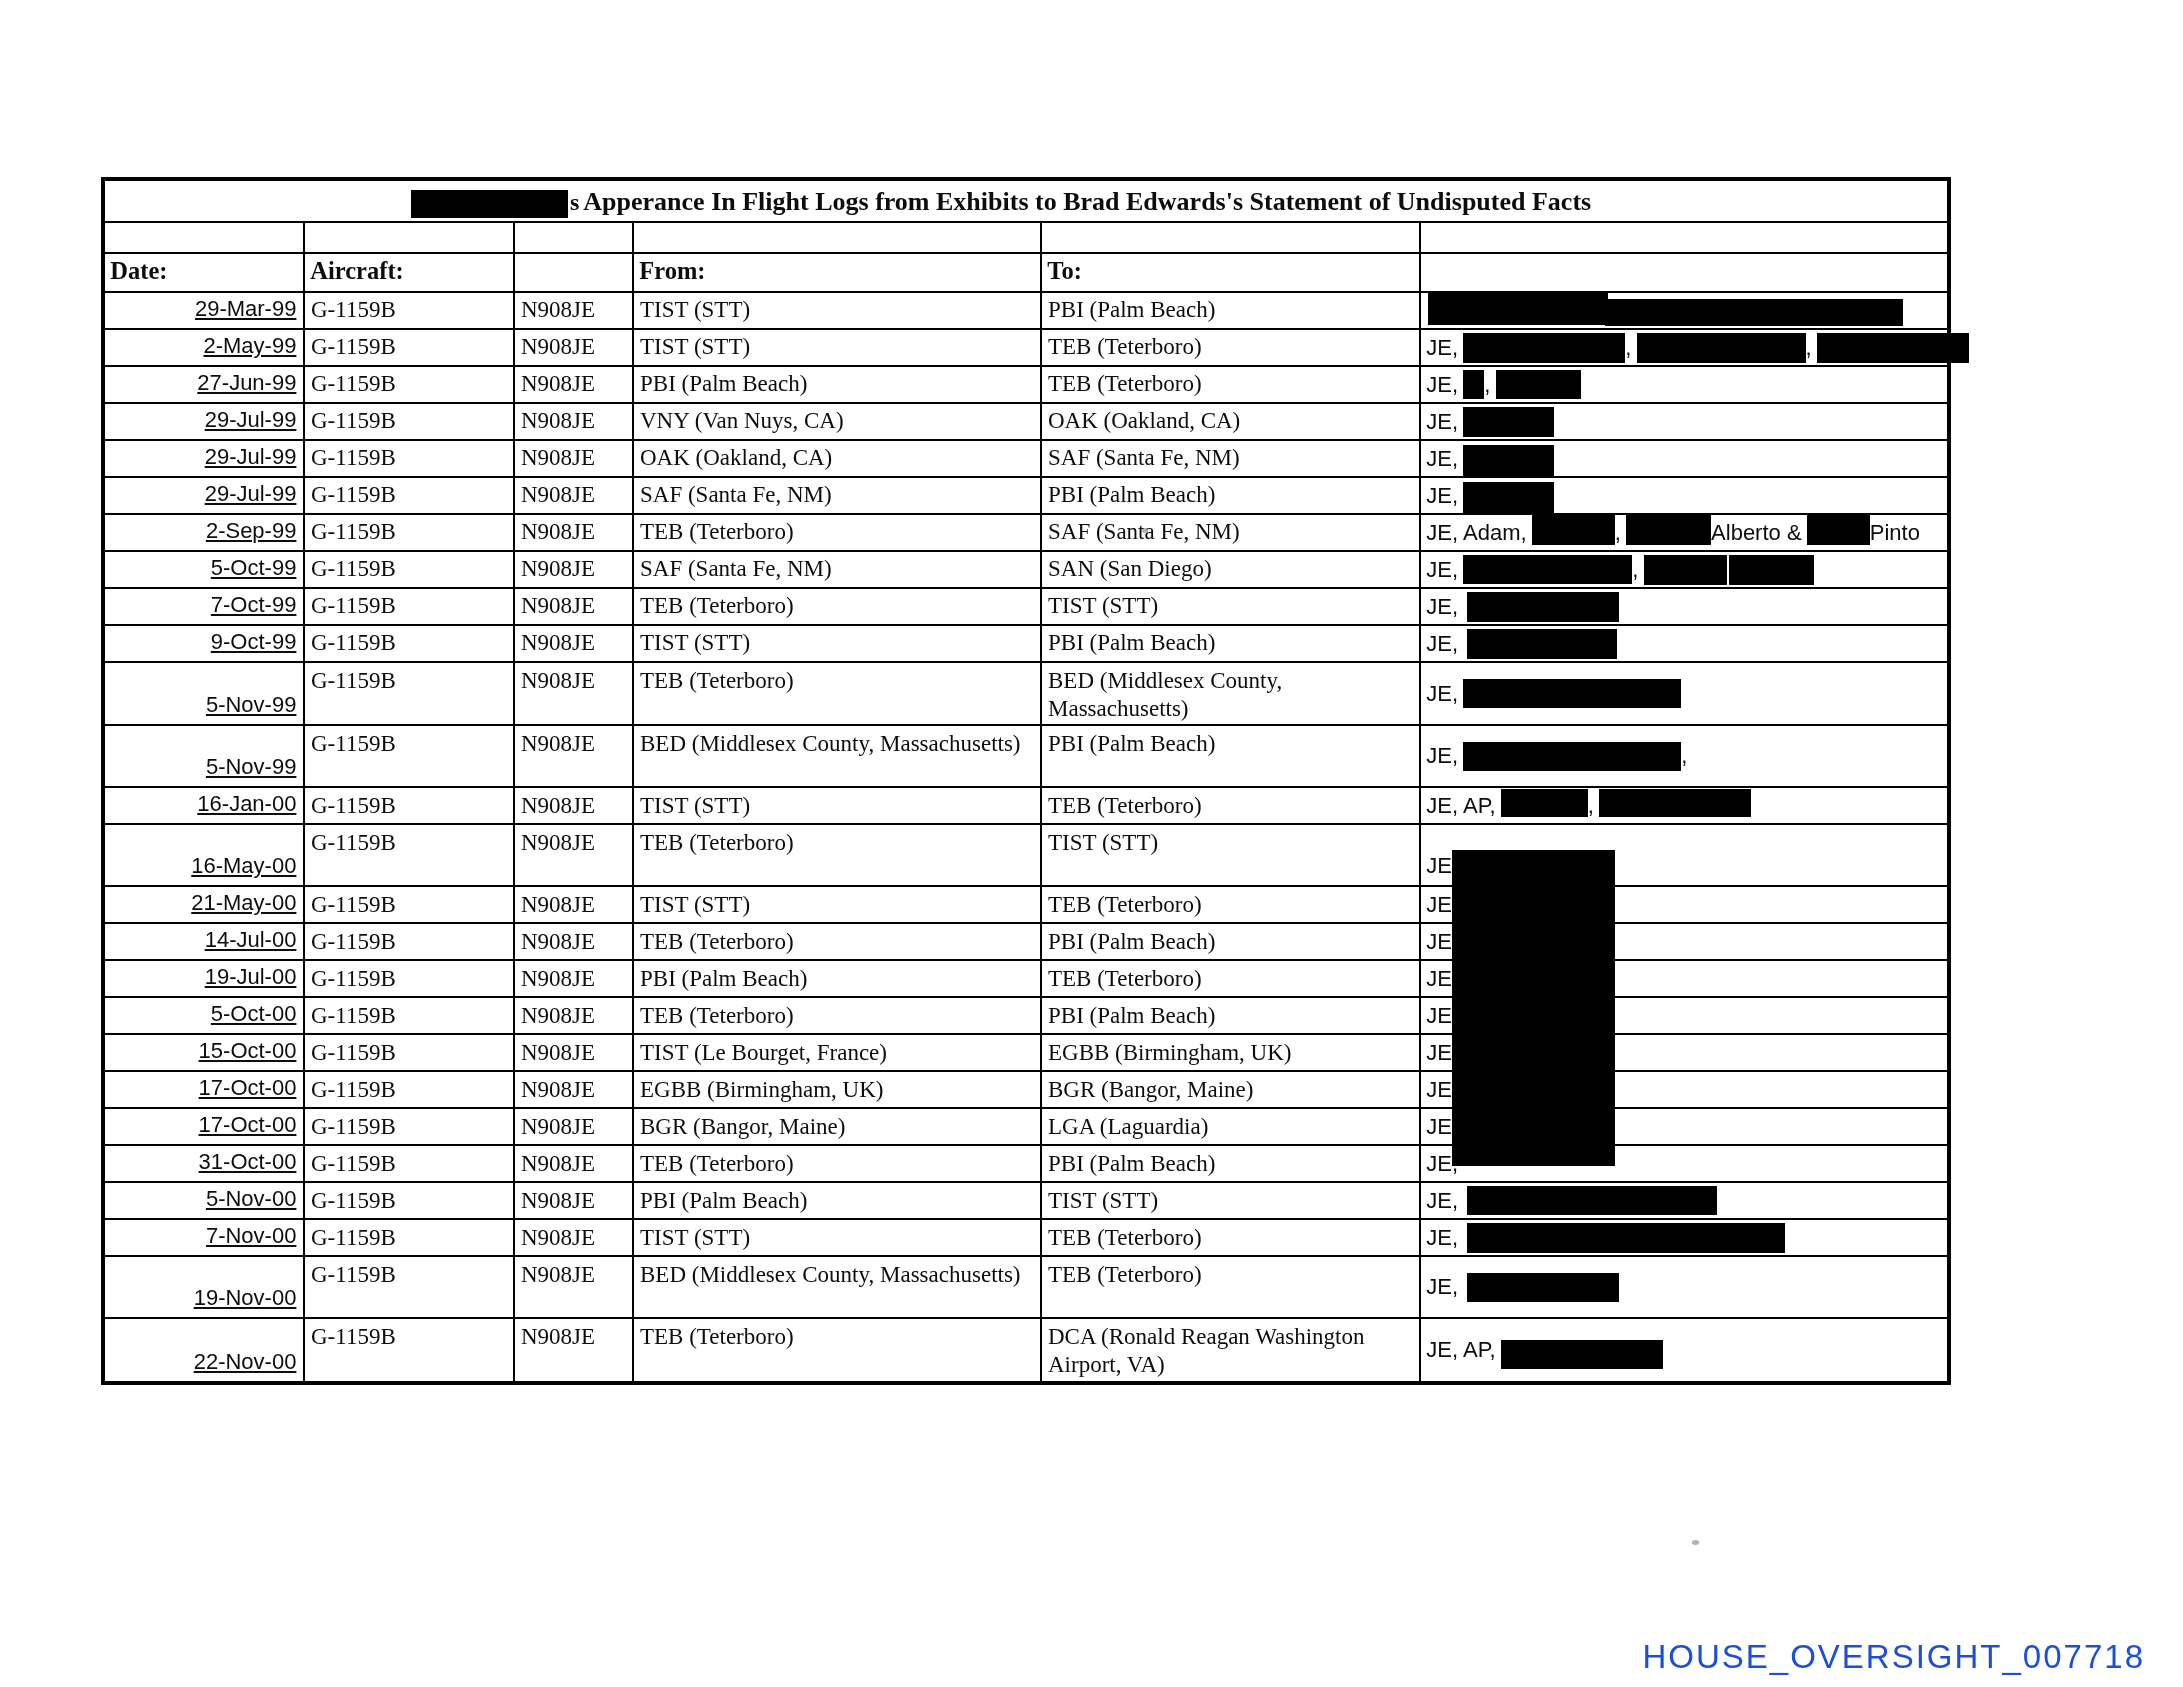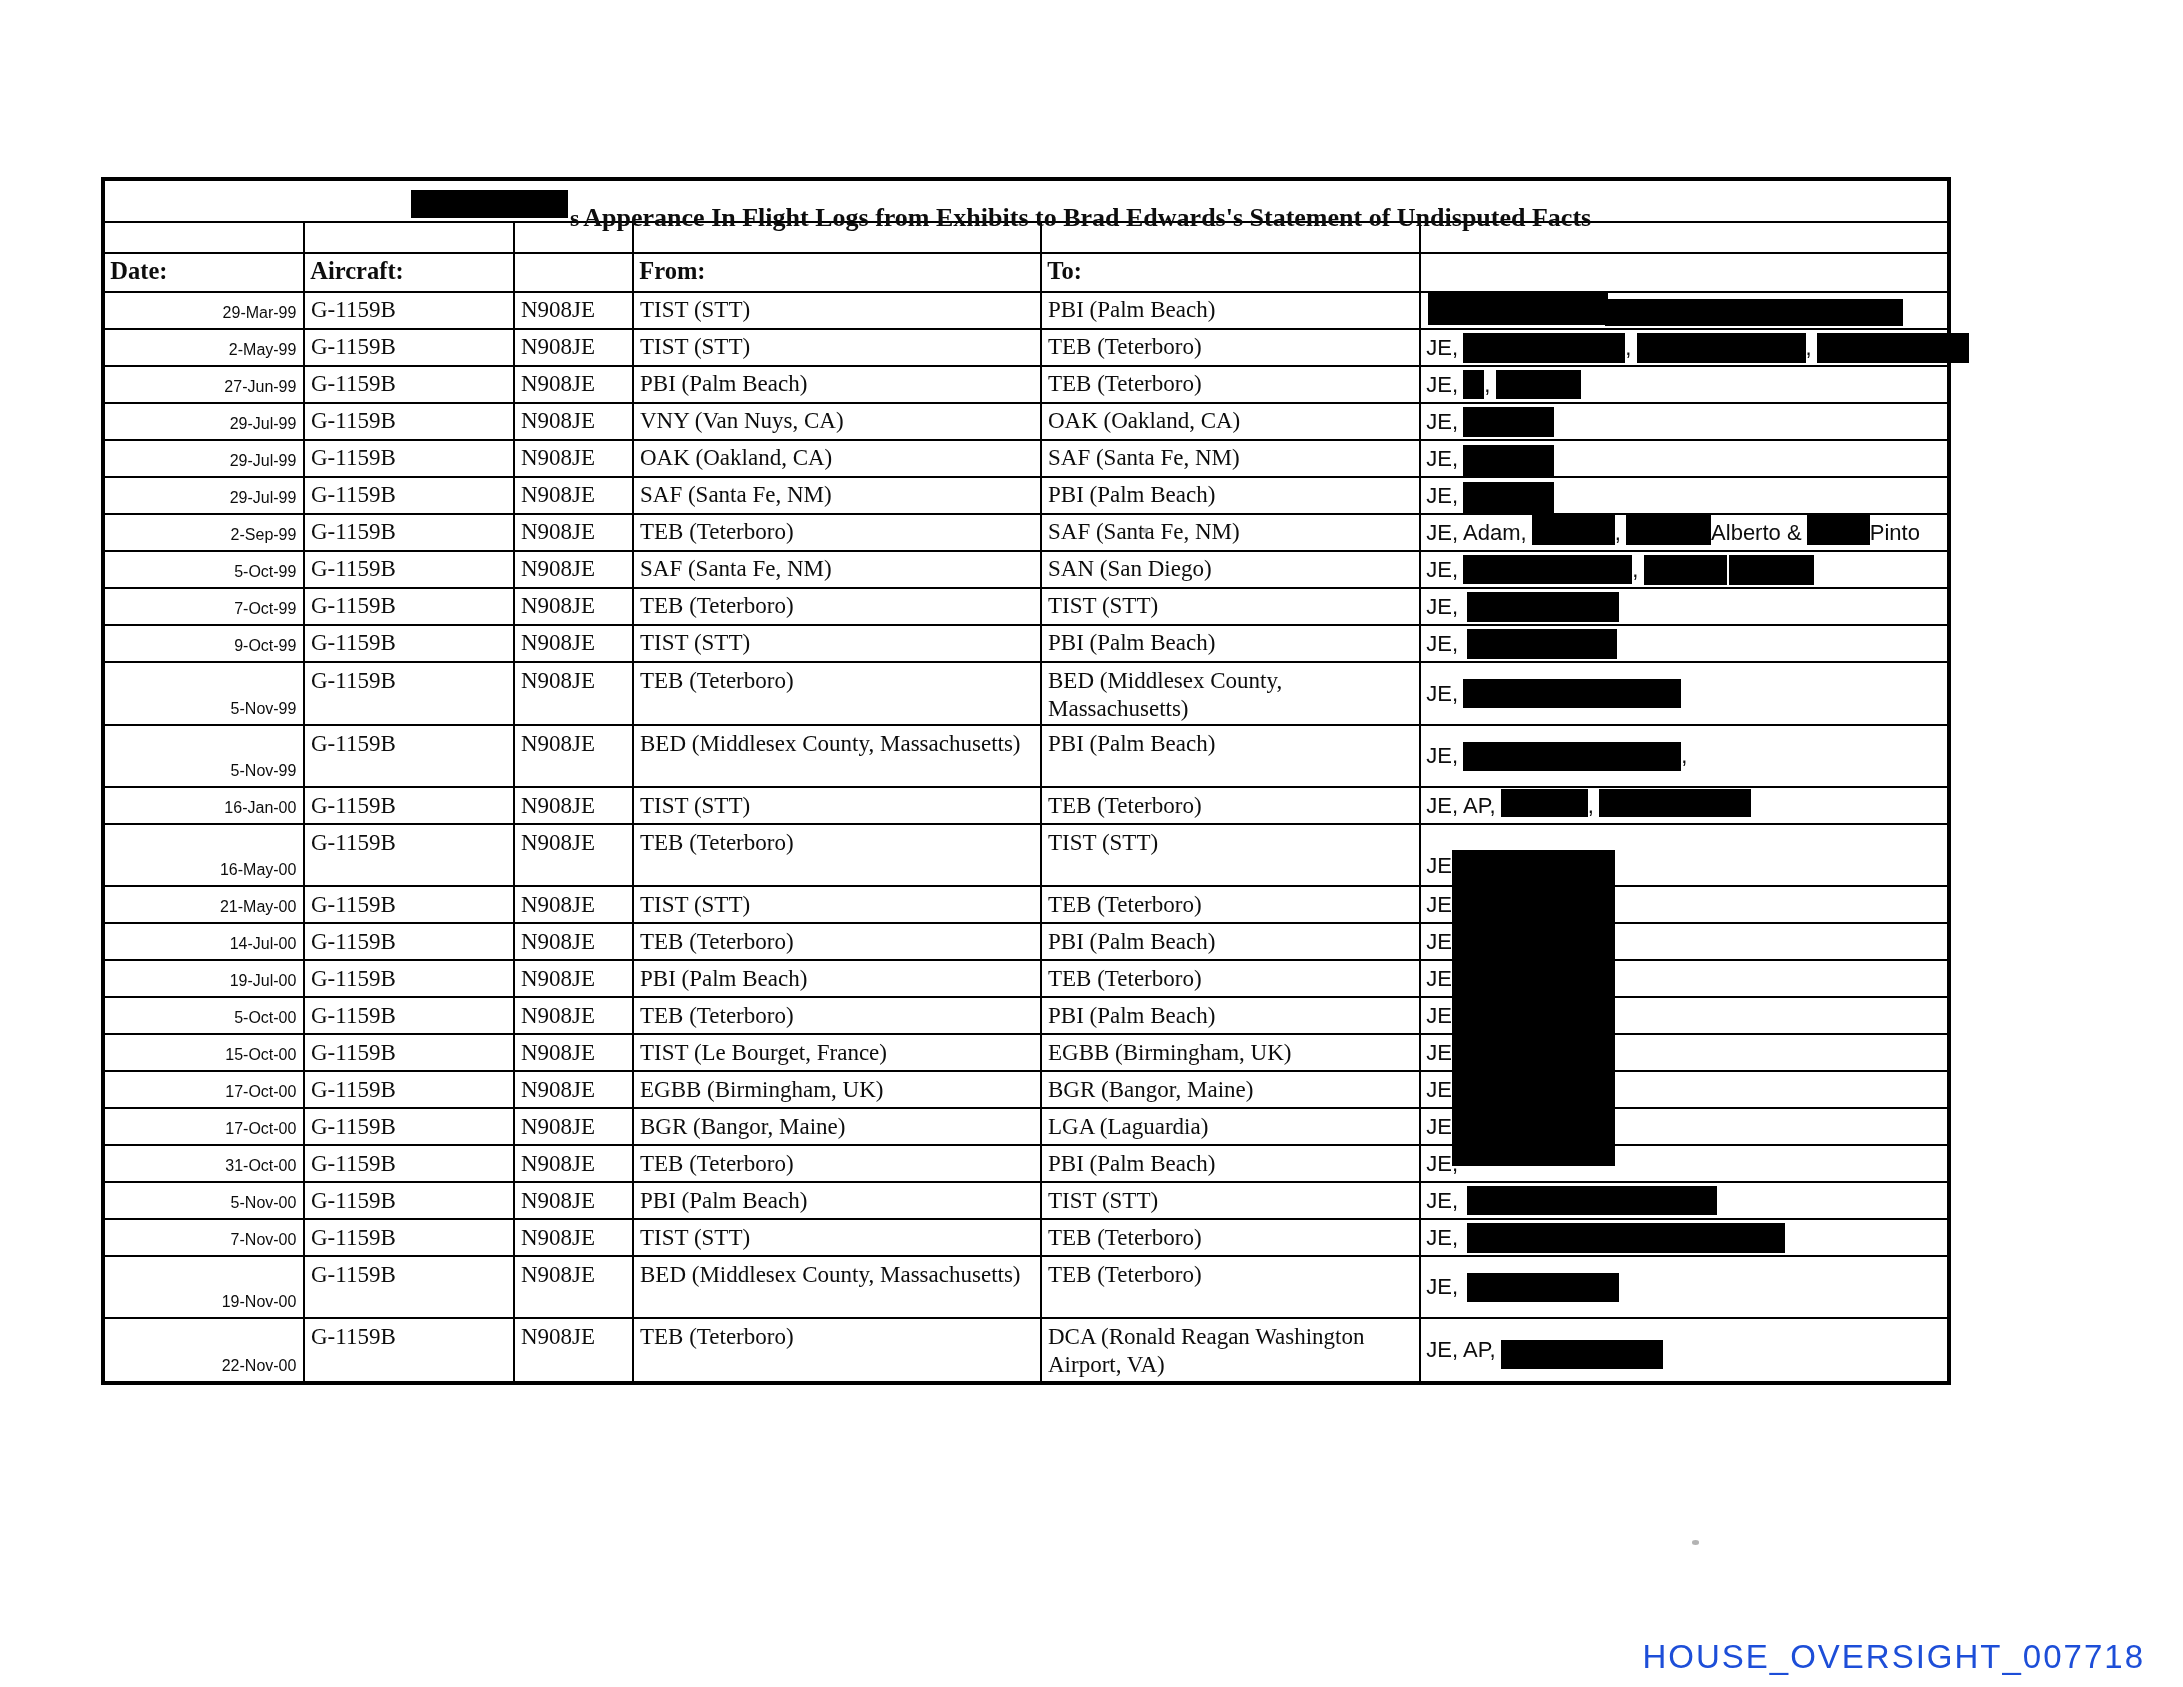--- a/index.html
+++ b/index.html
@@ -18,28 +18,28 @@
     overflow:visible;
   }
   tr.title-row{height:43px;}
   tr.spacer-row{height:31px;}
   tr.header-row{height:39px;}
   tr.data-row{height:37px;}
   tr.data-row.tall{height:62px;}
 
   td.title-cell{position:relative;white-space:nowrap;}
   .title-redact{position:absolute;left:306px;top:8.6px;width:157px;height:28px;background:#000;}
-  .title-text-wrap{position:absolute;left:465px;top:16px;height:43px;line-height:41px;
+  .title-text-wrap{position:absolute;left:465px;top:0;height:43px;line-height:41px;
     font-weight:bold;font-size:26px;white-space:nowrap;}
   .title-remnant{font-weight:bold;font-size:24px;margin-right:4px;}
 
   td.h-cell{font-weight:bold;font-size:24.5px;padding:0 0 2.6px 5.3px;vertical-align:middle;}
 
-  td.c-date{font-family:"Liberation Sans", sans-serif;font-size:16px;text-align:right;
-    vertical-align:bottom;padding:0 6.6px 6px 0;}
+  td.c-date{font-family:"Liberation Sans", sans-serif;font-size:22px;text-align:right;
+    vertical-align:bottom;padding:0 6.6px 6px 0;text-decoration:underline;}
   td.c-serif{font-size:23px;vertical-align:middle;padding:1.3px 4px 1.3px 6px;line-height:1.22;}
   td.c-people{font-family:"Liberation Sans", sans-serif;font-size:22px;vertical-align:middle;
     padding:0 0 0 5.3px;white-space:nowrap;position:relative;margin-left:36px;}
 
   tr.data-row.tall td.c-serif{vertical-align:top;padding-top:4px;}
   tr.data-row.tall td.c-people{vertical-align:middle;}
   tr.data-row.tall td.people-bottom{vertical-align:bottom;padding-bottom:6.6px;}
 
   .ppl-text{display:inline-block;vertical-align:middle;margin-right:2.6px;}
   .redact-bar{display:inline-block;vertical-align:middle;background:#000;position:relative;z-index:2;}

